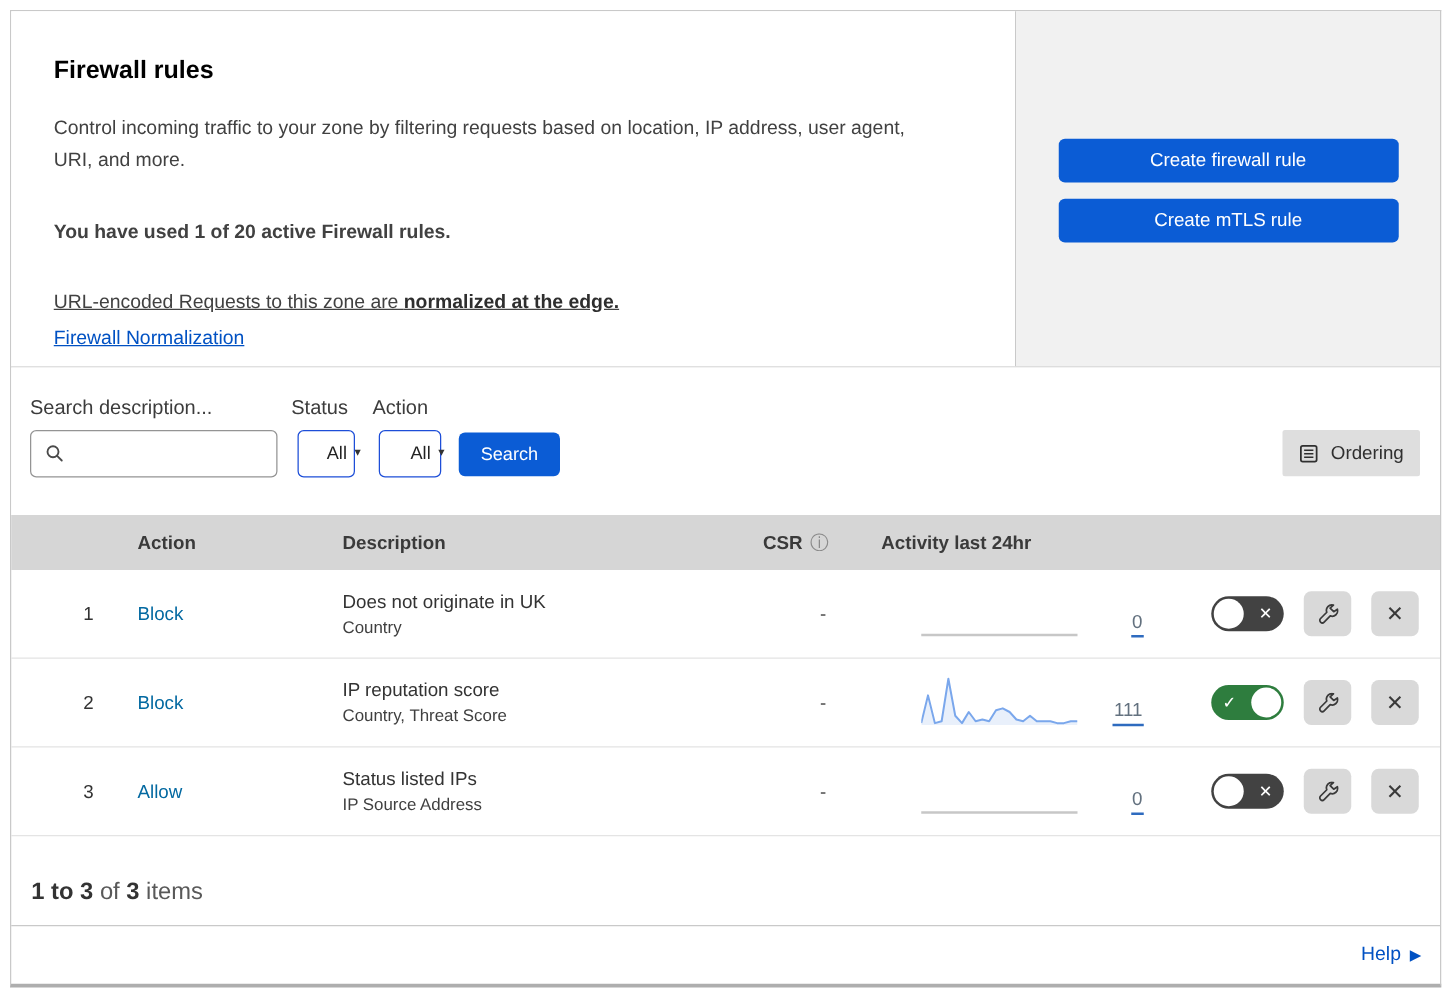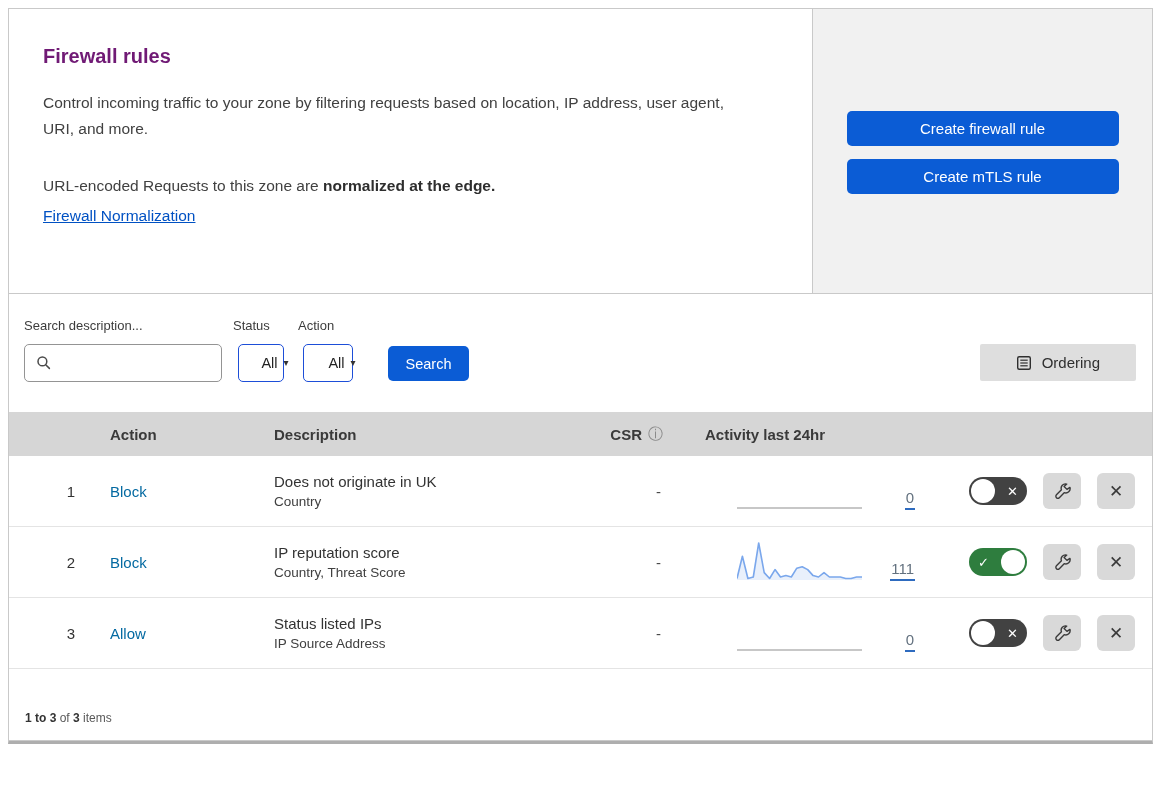--- a/index.html
+++ b/index.html
@@ -5,54 +5,54 @@
   * { box-sizing: border-box; margin: 0; padding: 0; }
   html, body { width: 1161px; height: 791px; background: #ffffff;
     font-family: "Liberation Sans", sans-serif; color: #333; }
   .page { position: absolute; left: 8px; top: 8px; width: 1145px;
     border: 1px solid #c9c9c9; border-bottom: 3px solid #aeaeae; background: #fff; }
 
   
   .top-section { display: flex; height: 285px; border-bottom: 1px solid #c9c9c9; }
   .intro { width: 804px; border-right: 1px solid #c9c9c9; background: #fff;
     padding: 36px 44px 0 34px; }
-  .intro h1 { font-size: 20px; font-weight: 600; color: #701a75; margin-bottom: 22px; }
+  .intro h1 { font-size: 20px; font-weight: 600; color: #000000; margin-bottom: 22px; }
   .intro p { font-size: 15.5px; line-height: 1.65; color: #414141; max-width: 712px; }
   .p-desc { margin-bottom: 32px; }
   .p-usage { font-weight: 700; color: #2e2e2e; margin-bottom: 30px; }
-  .p-norm { margin-bottom: 8px; }
+  .p-norm { margin-bottom: 8px; text-decoration: underline; }
   .p-norm b { color: #2e2e2e; }
   .norm-link { color: var(--link-blue, #0051c3); text-decoration: underline; font-size: 15.5px; cursor: pointer; }
   .actions-panel { flex: 1; background: #f1f1f1; padding-top: 102px; }
   .btn-primary { display: block; width: 272px; height: 35px; margin: 0 auto 13px auto;
     background: var(--primary-blue, #0b5cd5); color: #fff; font-size: 15px;
     border: none; border-radius: 5px; cursor: pointer; font-family: inherit; }
 
   
   .filter-section { position: relative; height: 118px; background: #fff; }
-  .flt-label { position: absolute; top: 24px; font-size: 13px; color: #3c3c3c; }
+  .flt-label { position: absolute; top: 24px; font-size: 16px; color: #3c3c3c; }
   .lbl-search { left: 15px; }
   .lbl-status { left: 224px; }
   .lbl-action { left: 289px; }
   .search-box { position: absolute; left: 15px; top: 50px; width: 198px; height: 38px;
     border: 1px solid #949494; border-radius: 5px; display: flex; align-items: center;
     padding-left: 11px; background: #fff; }
   .search-box input { border: none; outline: none; flex: 1; height: 100%; width: 100%;
     font-size: 14px; font-family: inherit; background: transparent; }
   .select-ctl { position: absolute; top: 50px; height: 38px; border: 1px solid #1d4ed8;
     border-radius: 5px; background: #fff; display: flex; align-items: center;
     justify-content: center; gap: 6px; font-size: 14.5px; color: #222; cursor: pointer; padding-left: 28px; }
   .sel-status { left: 229px; width: 46px; }
   .sel-action { left: 294px; width: 50px; }
   .chev { font-size: 10px; color: #333; line-height: 1; }
-  .btn-search { position: absolute; left: 379px; top: 52px; width: 81px; height: 35px;
+  .btn-search { position: absolute; left: 358px; top: 52px; width: 81px; height: 35px;
     background: var(--primary-blue, #0b5cd5); color: #fff; font-size: 14.5px;
     border: none; border-radius: 5px; cursor: pointer; font-family: inherit; }
   .btn-ordering { position: absolute; right: 16px; top: 50px; height: 37px;
-    padding: 0 36px; background: #dedede; border: none; border-radius: 2px;
+    padding: 0 13px; background: #dedede; border: none; border-radius: 2px;
     display: flex; align-items: center; gap: 10px; font-size: 15px; color: #2f2f2f;
     cursor: pointer; font-family: inherit; }
 
   
   .grid-cols { display: grid; grid-template-columns: 90px 175px 310px 85px 250px 1fr; align-items: center; }
   .thead { height: 44px; background: #d6d6d6; font-size: 15px; font-weight: 600; color: #3a3a3a; }
   .th-action { padding-left: 11px; }
   .th-csr { display: flex; justify-content: flex-end; align-items: center; gap: 6px; padding-right: 6px; }
   .info-glyph { font-weight: 400; font-size: 15px; color: #8a8a8a; cursor: pointer; }
   .th-activity { padding-left: 36px; }
@@ -79,37 +79,38 @@
   .tg-glyph { position: absolute; top: 50%; transform: translateY(-50%);
     color: #fff; font-size: 13px; line-height: 1; }
   .toggle.off .tg-glyph { right: 9px; }
   .toggle.on  .tg-glyph { left: 9px; }
   .sq-btn { width: 38px; height: 36px; border: none; border-radius: 6px; background: #d9d9d9;
     display: flex; align-items: center; justify-content: center; cursor: pointer;
     font-size: 17px; color: #3a3a3a; font-family: inherit; }
 
   
   .items-footer { height: 72px; border-bottom: 1px solid #c9c9c9; display: flex;
-    align-items: flex-end; padding: 0 0 15px 16px; font-size: 12px; color: #595959; }
+    align-items: flex-end; padding: 0 0 15px 16px; font-size: 19px; color: #595959; }
   .items-footer b { color: #333; }
   .help-bar { height: 46px; display: flex; align-items: center; justify-content: flex-end;
     padding-right: 15px; }
   .help-link { color: var(--link-blue, #0051c3); font-size: 15.5px; text-decoration: none;
     display: flex; align-items: center; gap: 7px; cursor: pointer; }
   .help-arrow { font-size: 12px; line-height: 1; }
 </style>
 </head>
 <body>
 
 <div class="page">
 
   <div class="top-section">
     <div class="intro">
       <h1>Firewall rules</h1>
       <p class="p-desc">Control incoming traffic to your zone by filtering requests based on location, IP address, user agent, URI, and more.</p>
+      <p class="p-usage">You have used 1 of 20 active Firewall rules.</p>
       <p class="p-norm"><span>URL-encoded Requests to this zone are </span><b>normalized at the edge.</b></p>
       <a class="norm-link">Firewall Normalization</a>
     </div>
     <div class="actions-panel">
       <button class="btn-primary">Create firewall rule</button>
       <button class="btn-primary">Create mTLS rule</button>
     </div>
   </div>
 
   <div class="filter-section">
@@ -243,14 +244,20 @@
       <button class="sq-btn">
           <span>✕</span>
         </button>
     </div>
   </div>
 
   <div class="items-footer">
     <span><b>1 to 3</b><span> of </span><b>3</b><span> items</span></span>
   </div>
 
+  <div class="help-bar">
+    <a class="help-link">
+      <span>Help</span>
+      <span class="help-arrow">▶</span>
+    </a>
+  </div>
 
 </div>
 
 </body></html>

